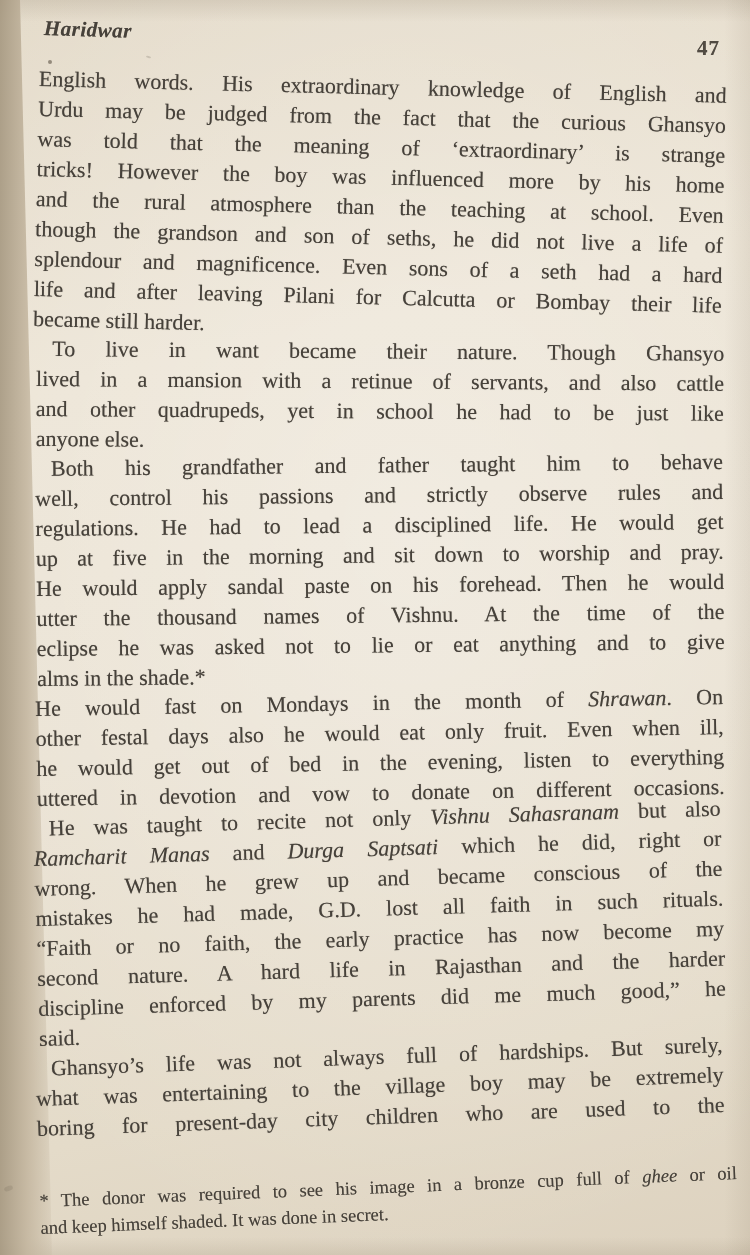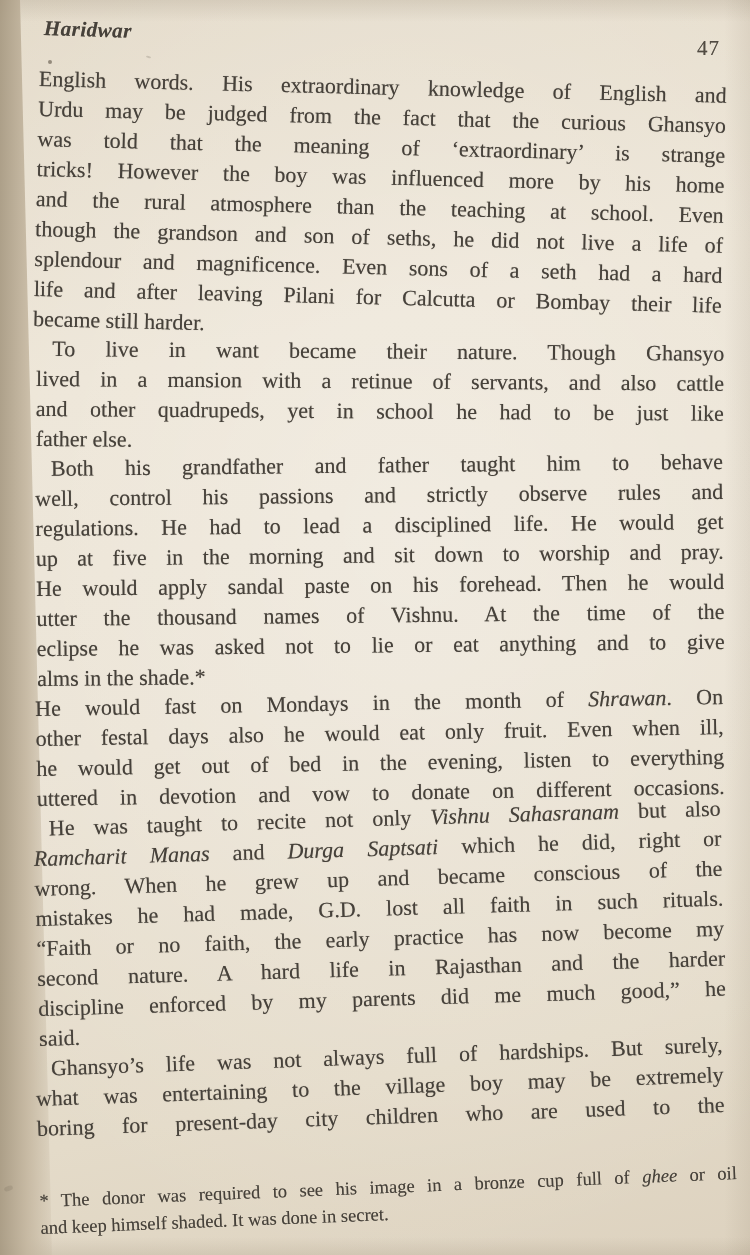--- a/index.html
+++ b/index.html
@@ -32,20 +32,21 @@
   .running-header{
     position:absolute;left:44px;top:16px;z-index:5;
     font-style:italic;font-weight:600;font-size:21px;letter-spacing:.5px;
     transform:rotate(1.8deg);transform-origin:left center;
     text-shadow:0 0 .6px rgba(70,64,56,.55);
   }
   .page-number{
     position:absolute;right:30px;top:36px;z-index:5;
     font-size:21px;letter-spacing:1px;color:#514b42;
     text-shadow:0 0 .6px rgba(70,64,56,.5);
+    font-weight:bold;
   }
 
   .body-text{
     position:absolute;left:36px;top:64px;width:688px;z-index:5;
     font-size:22px;line-height:30px;
     text-shadow:0 0 .7px rgba(70,64,56,.55);
   }
   .para{transform-origin:left center;}
   .para:nth-child(1){transform:rotate(1.4deg);}
   .para:nth-child(2){transform:rotate(0.4deg);}
@@ -87,21 +88,21 @@
       <div class="line"><span>and the rural atmosphere than the teaching at school. Even</span></div>
       <div class="line"><span>though the grandson and son of seths, he did not live a life of</span></div>
       <div class="line"><span>splendour and magnificence. Even sons of a seth had a hard</span></div>
       <div class="line"><span>life and after leaving Pilani for Calcutta or Bombay their life</span></div>
       <div class="line last"><span>became still harder.</span></div>
     </div>
     <div class="para indent">
       <div class="line"><span>To live in want became their nature. Though Ghansyo</span></div>
       <div class="line"><span>lived in a mansion with a retinue of servants, and also cattle</span></div>
       <div class="line"><span>and other quadrupeds, yet in school he had to be just like</span></div>
-      <div class="line last"><span>father else.</span></div>
+      <div class="line last"><span>anyone else.</span></div>
     </div>
     <div class="para indent">
       <div class="line"><span>Both his grandfather and father taught him to behave</span></div>
       <div class="line"><span>well, control his passions and strictly observe rules and</span></div>
       <div class="line"><span>regulations. He had to lead a disciplined life. He would get</span></div>
       <div class="line"><span>up at five in the morning and sit down to worship and pray.</span></div>
       <div class="line"><span>He would apply sandal paste on his forehead. Then he would</span></div>
       <div class="line"><span>utter the thousand names of Vishnu. At the time of the</span></div>
       <div class="line"><span>eclipse he was asked not to lie or eat anything and to give</span></div>
       <div class="line last"><span>alms in the shade.*</span></div>

